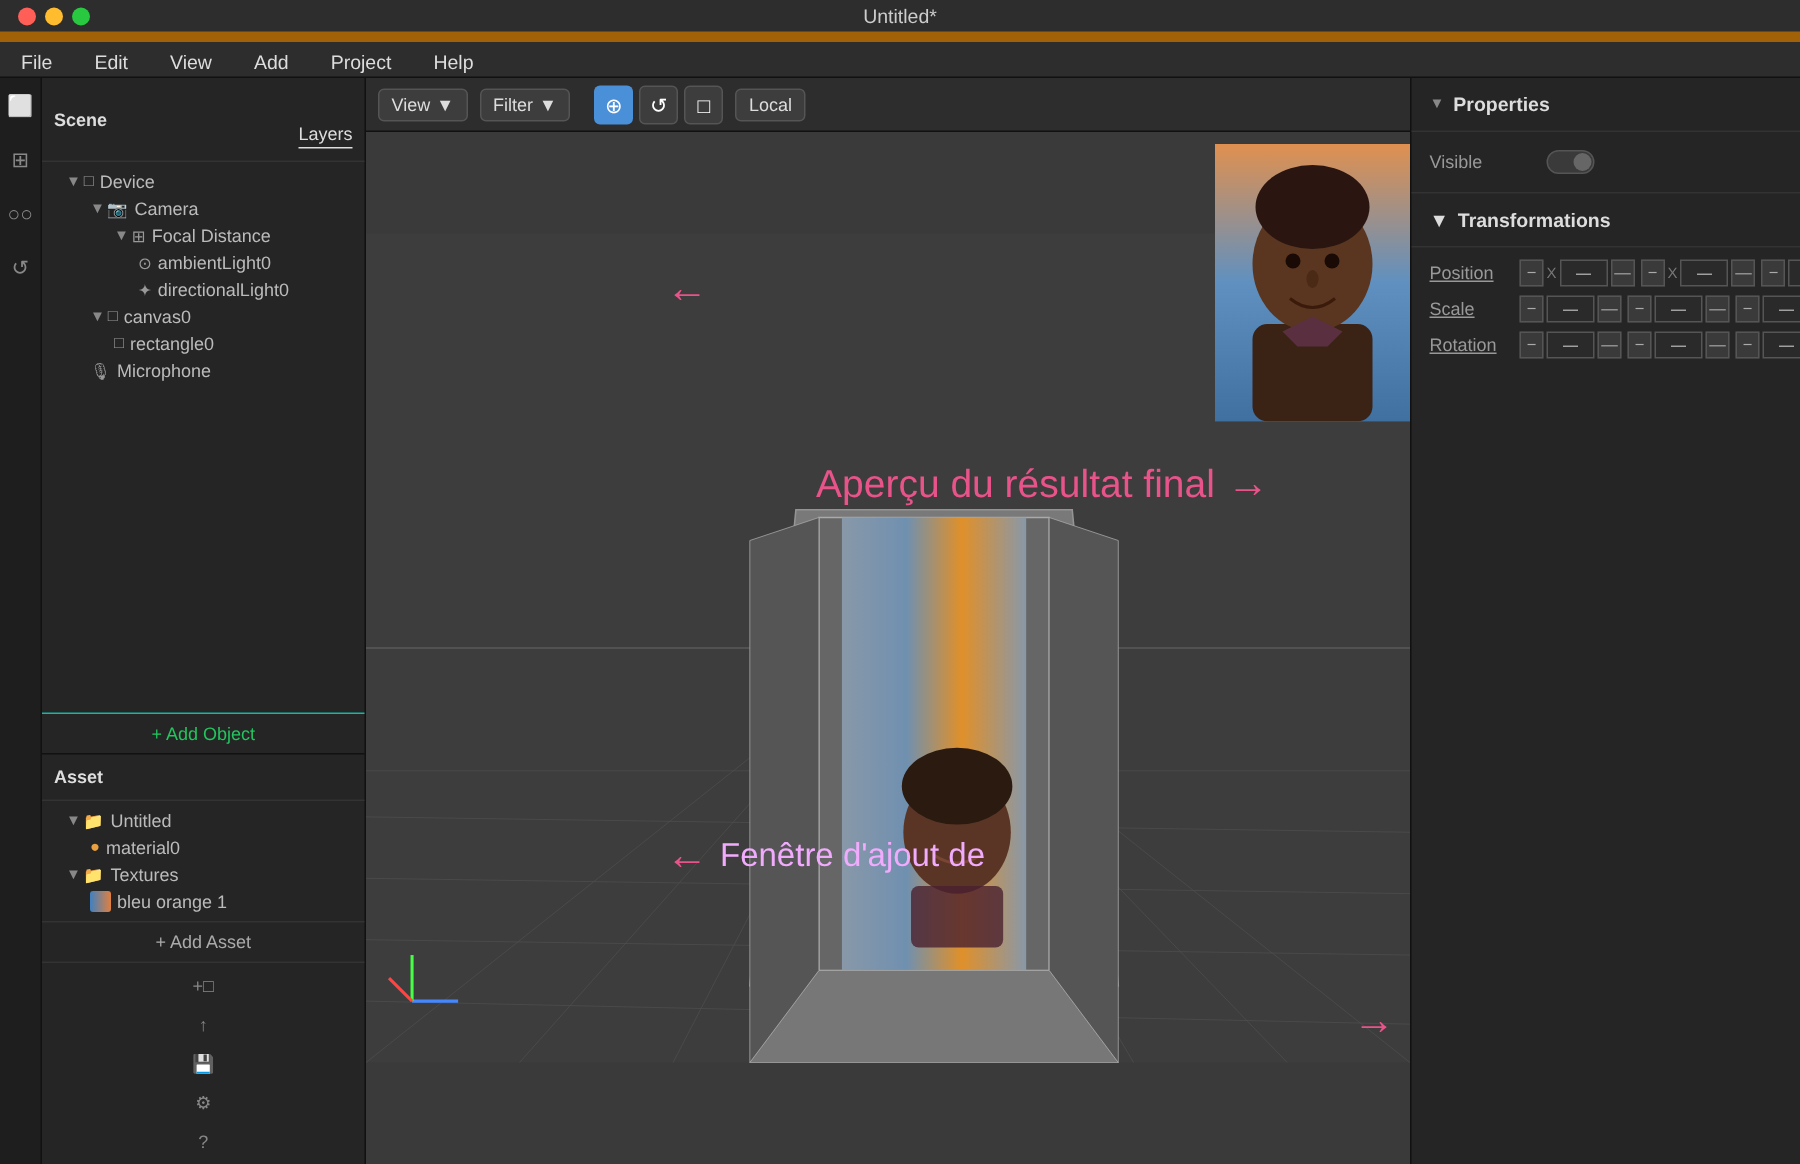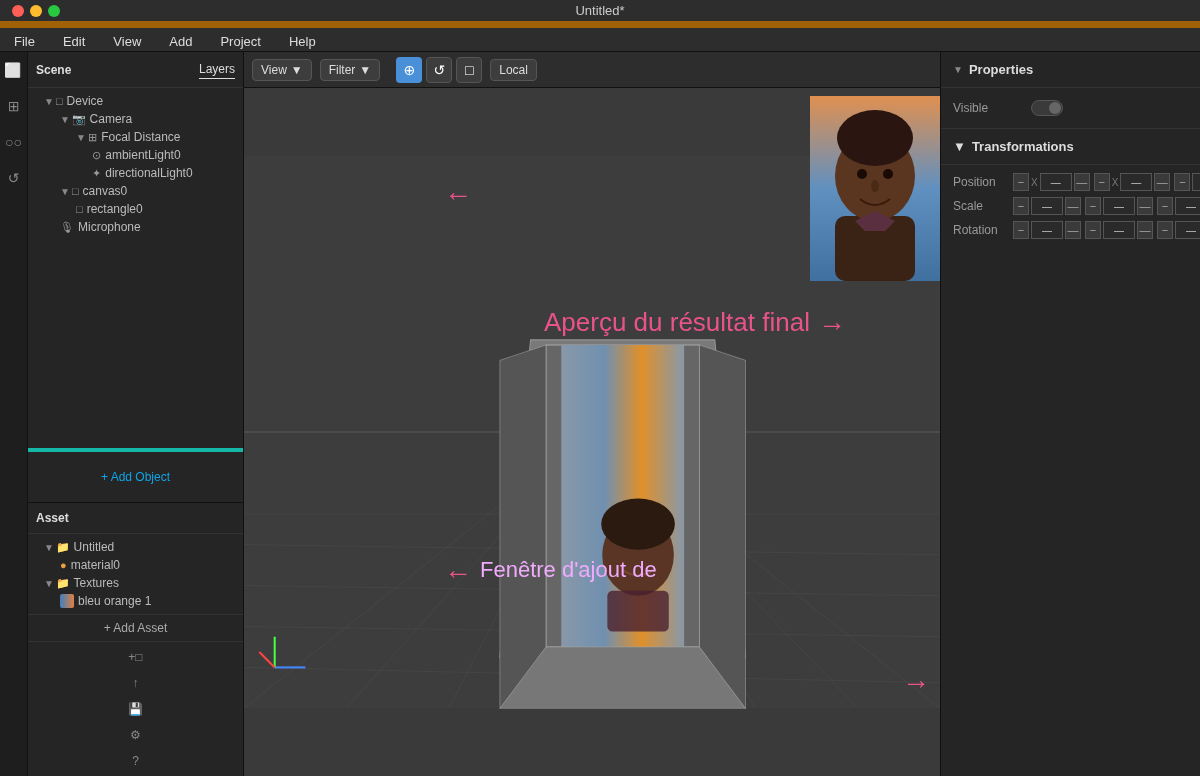--- a/index.html
+++ b/index.html
@@ -120,20 +120,21 @@
     }
     .panel-tabs {
       display: flex;
       gap: 12px;
     }
     .panel-tab {
       font-size: 12px;
       color: #aaa;
       cursor: pointer;
       padding: 2px 0;
+      margin-top: 20px;
     }
     .panel-tab.active {
       color: #ddd;
       border-bottom: 1px solid #ddd;
     }
 
     
     .scene-tree {
       flex: 1;
       overflow-y: auto;
@@ -155,23 +156,23 @@
       margin-right: 4px;
       font-size: 11px;
       color: #999;
     }
     .expand-arrow {
       margin-right: 2px;
       font-size: 10px;
       color: #888;
     }
     .add-object-btn {
-      padding: 18px 8px;
-      border-top: 4px solid #14b8a6;
-      color: #0ea5e9;
+      padding: 6px 8px;
+      border-top: 1px solid #14b8a6;
+      color: #22c55e;
       cursor: pointer;
       font-size: 12px;
       text-align: center;
     }
 
     
     .assets-panel {
       border-top: 1px solid #111;
     }
     .assets-tree {
@@ -336,20 +337,21 @@
     .transform-row {
       display: flex;
       align-items: center;
       margin-bottom: 6px;
     }
     .transform-label {
       font-size: 12px;
       color: #999;
       width: 60px;
       flex-shrink: 0;
+      text-decoration: underline;
     }
     .transform-fields {
       display: flex;
       gap: 4px;
     }
     .transform-field {
       display: flex;
       align-items: center;
       gap: 2px;
     }

